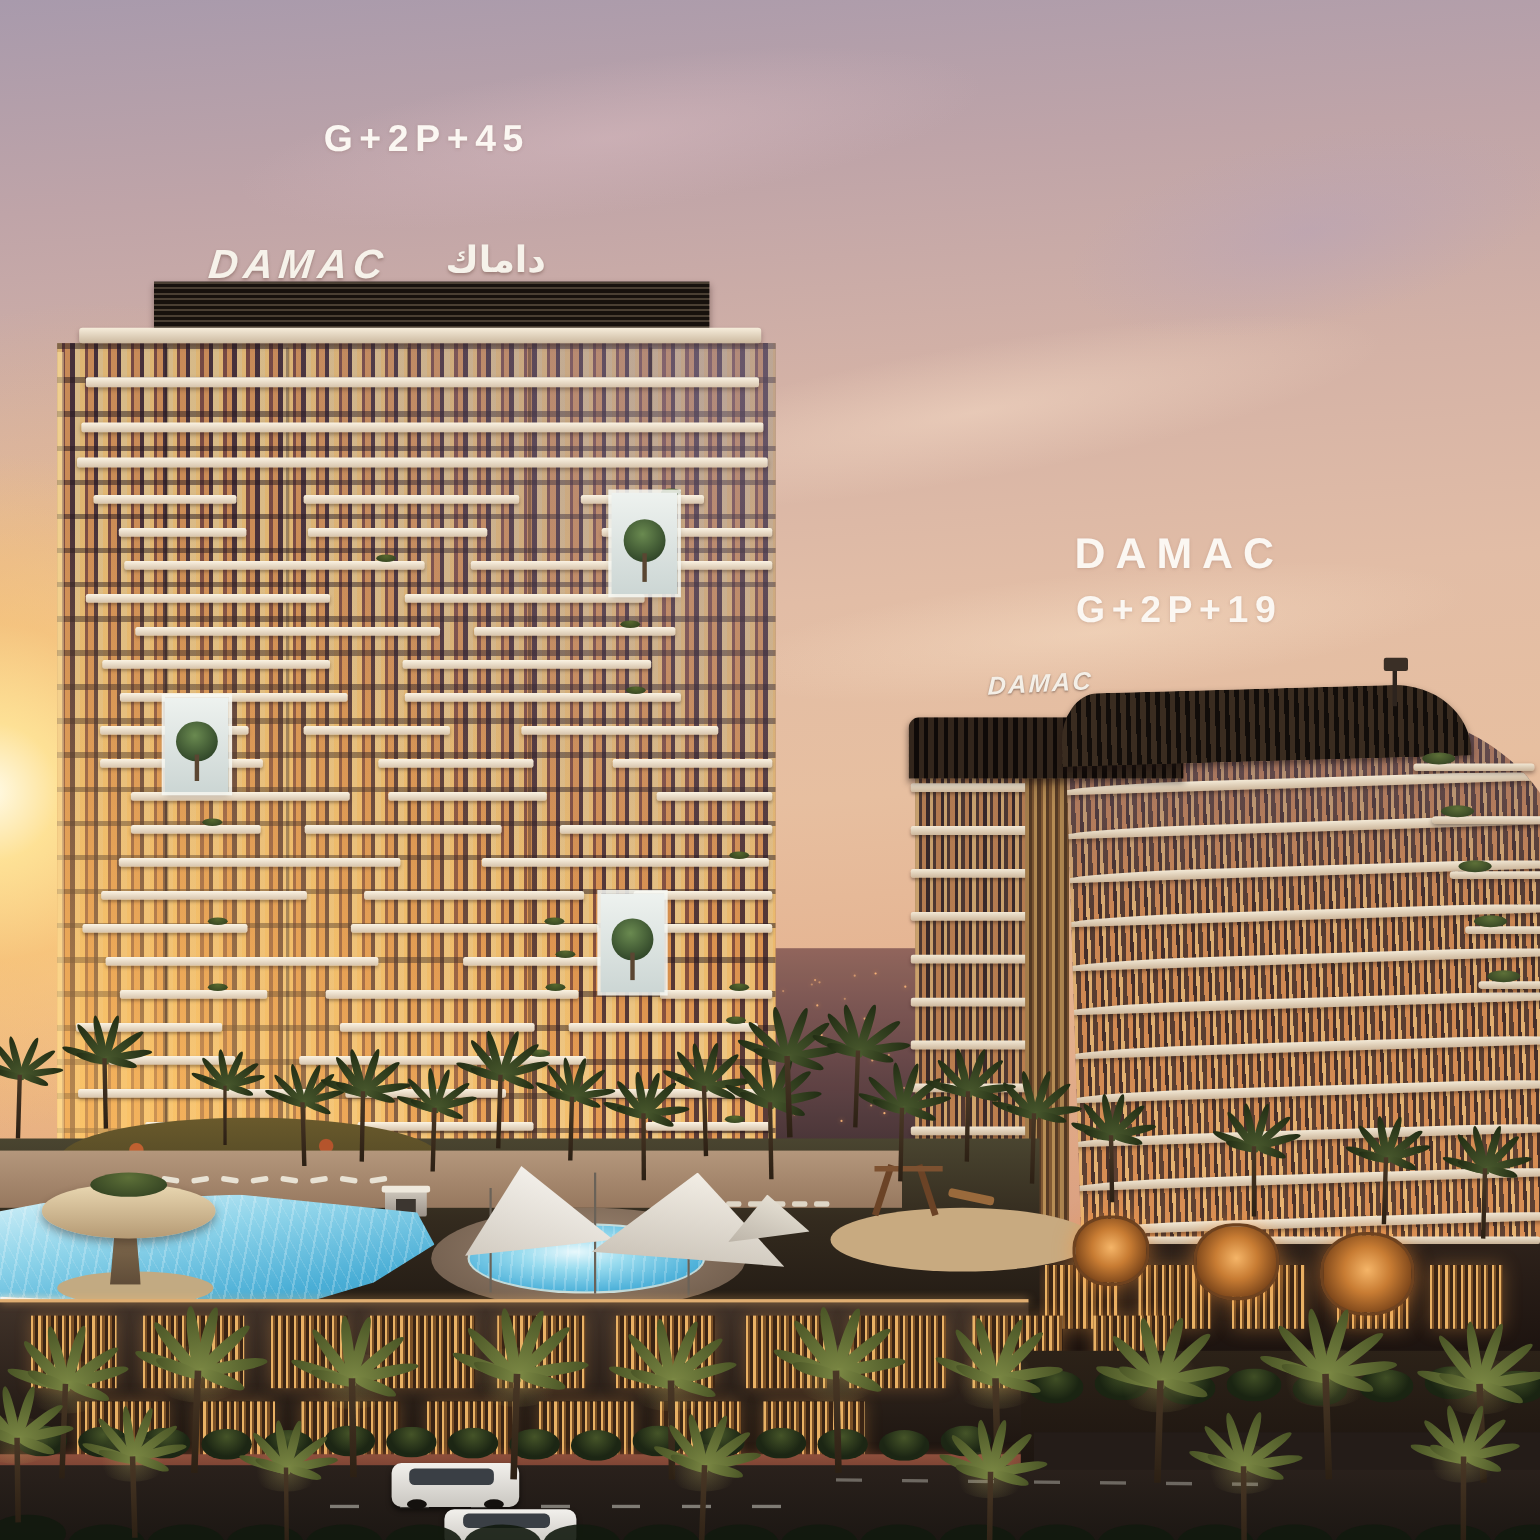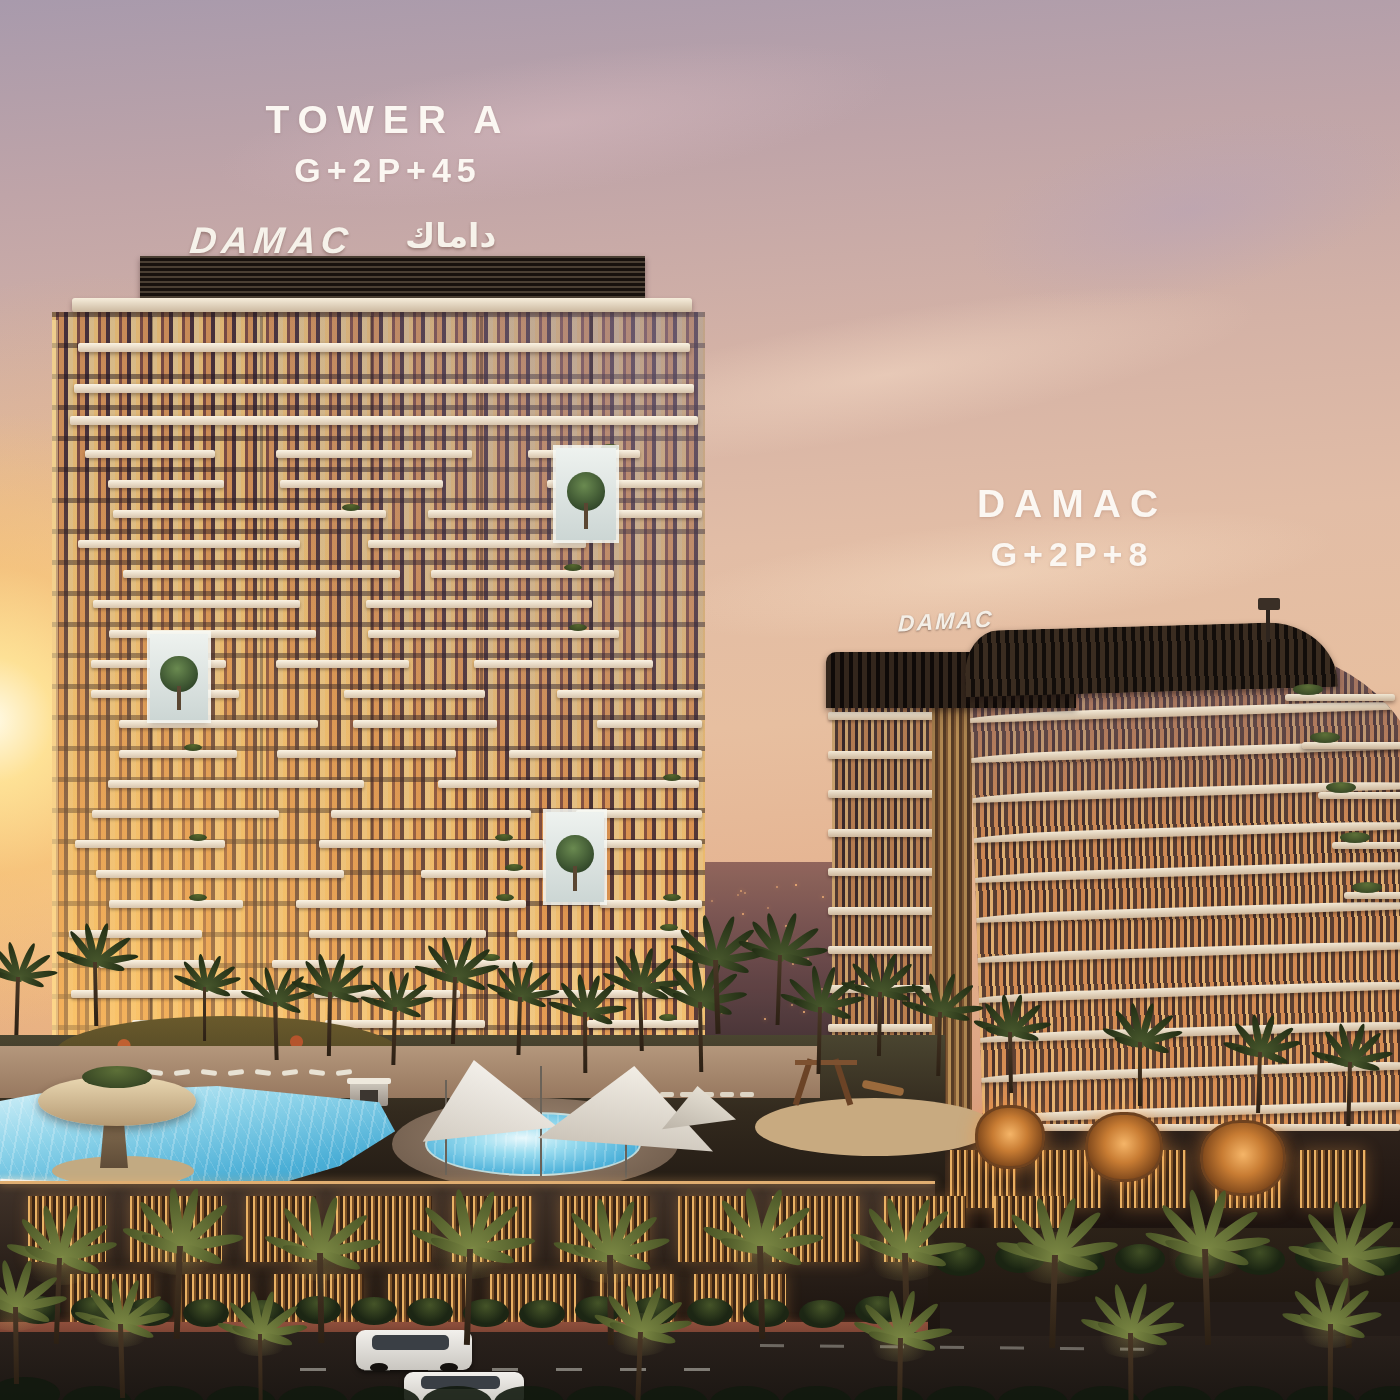--- a/index.html
+++ b/index.html
@@ -764,21 +764,20 @@
         <div class="abs" style="left: 0px; top: 0px; width: 52.8px; height: 9.6px; border-radius: 20% 90% 30%; transform-origin: 2px 50%; transform: rotate(-139.074deg); background: linear-gradient(90deg, rgb(125, 138, 69), rgb(74, 85, 38));"></div>
         <div class="abs" style="left: 0px; top: 0px; width: 52.8px; height: 9.6px; border-radius: 20% 90% 30%; transform-origin: 2px 50%; transform: rotate(-168.741deg); background: linear-gradient(90deg, rgb(125, 138, 69), rgb(74, 85, 38));"></div>
         <div class="abs" style="left: 0px; top: 0px; width: 36px; height: 9.6px; border-radius: 20% 90% 30%; transform-origin: 2px 50%; transform: rotate(12.6407deg); background: linear-gradient(90deg, rgb(125, 138, 69), rgb(74, 85, 38));"></div>
         <div class="abs" style="left: 0px; top: 0px; width: 36px; height: 9.6px; border-radius: 20% 90% 30%; transform-origin: 2px 50%; transform: rotate(196.647deg); background: linear-gradient(90deg, rgb(125, 138, 69), rgb(74, 85, 38));"></div>
         <div class="abs" style="left: -2.4px; top: 2.4px; width: 4.8px; height: 76.8px; background: linear-gradient(rgb(74, 56, 38), rgb(44, 32, 20)); transform: rotate(0.149129deg); transform-origin: center top;"></div>
       </div>
     </div>
 
   <div id="labels" class="grp">
     <div id="label-tower" class="bldg-label" style="left:198px;top:98px;">
-      <div class="l1">TOWER A</div>
       <div class="l2">G+2P+45</div>
     </div>
     <div id="label-office" class="bldg-label" style="left:882px;top:482px;">
       <div class="l1">DAMAC</div>
-      <div class="l2">G+2P+8</div>
+      <div class="l2">G+2P+19</div>
     </div>
   </div>
 </div>
 
 </body></html>

